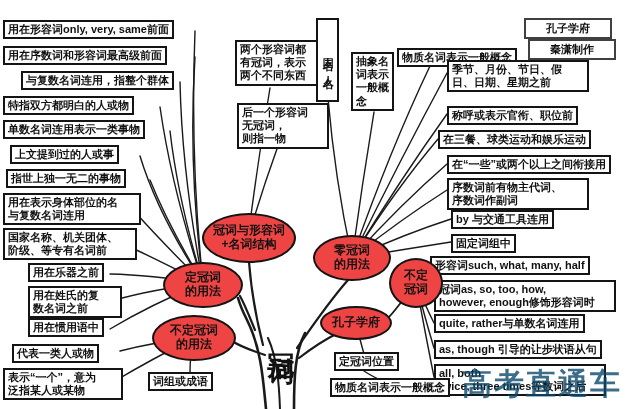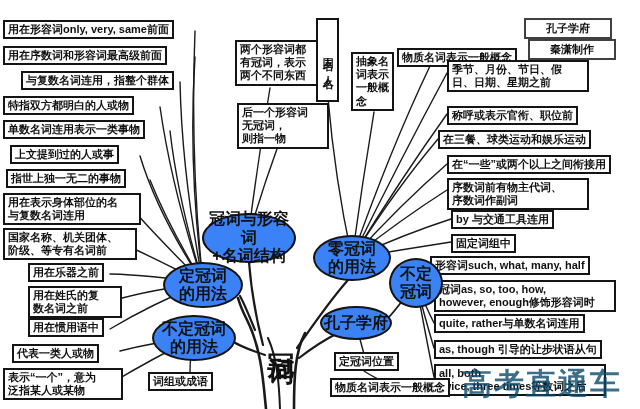--- a/index.html
+++ b/index.html
@@ -2,23 +2,23 @@
 <html><head>
 <meta charset="utf-8">
 <style>
   html,body{margin:0;padding:0;background:#888;}
   .stage{position:relative;width:640px;height:409px;background:#fff;overflow:hidden;
          font-family:"Liberation Sans",sans-serif;color:#111;}
   .wires{position:absolute;left:0;top:0;z-index:1;}
   .box{position:absolute;z-index:2;background:#fff;border:2px solid #141414;
        font-size:11px;font-weight:700;line-height:1.2;padding:1px 3px;
        white-space:pre-line;}
-  .ellipse{position:absolute;z-index:2;background:#3b82f6;border:2px solid #141414;
+  .ellipse{position:absolute;z-index:2;background:#ef4444;border:2px solid #141414;
        border-radius:50%;display:flex;align-items:center;justify-content:center;
-       text-align:center;font-size:16px;font-weight:700;line-height:1.15;
+       text-align:center;font-size:12px;font-weight:700;line-height:1.15;
        white-space:pre-line;padding:2px;box-sizing:border-box;}
   .vbox{writing-mode:vertical-rl;text-orientation:upright;letter-spacing:2px;
         text-align:center;}
   .root-label{position:absolute;z-index:3;writing-mode:vertical-rl;
         text-orientation:upright;font-size:27px;font-weight:700;letter-spacing:4px;}
   .credit{position:absolute;z-index:2;background:#fff;border:2px solid #404040;
         font-size:11px;font-weight:700;padding:1px 20px;}
   .watermark{position:absolute;z-index:5;font-size:30px;font-weight:700;
         letter-spacing:2px;opacity:.8;white-space:nowrap;}
 </style>

